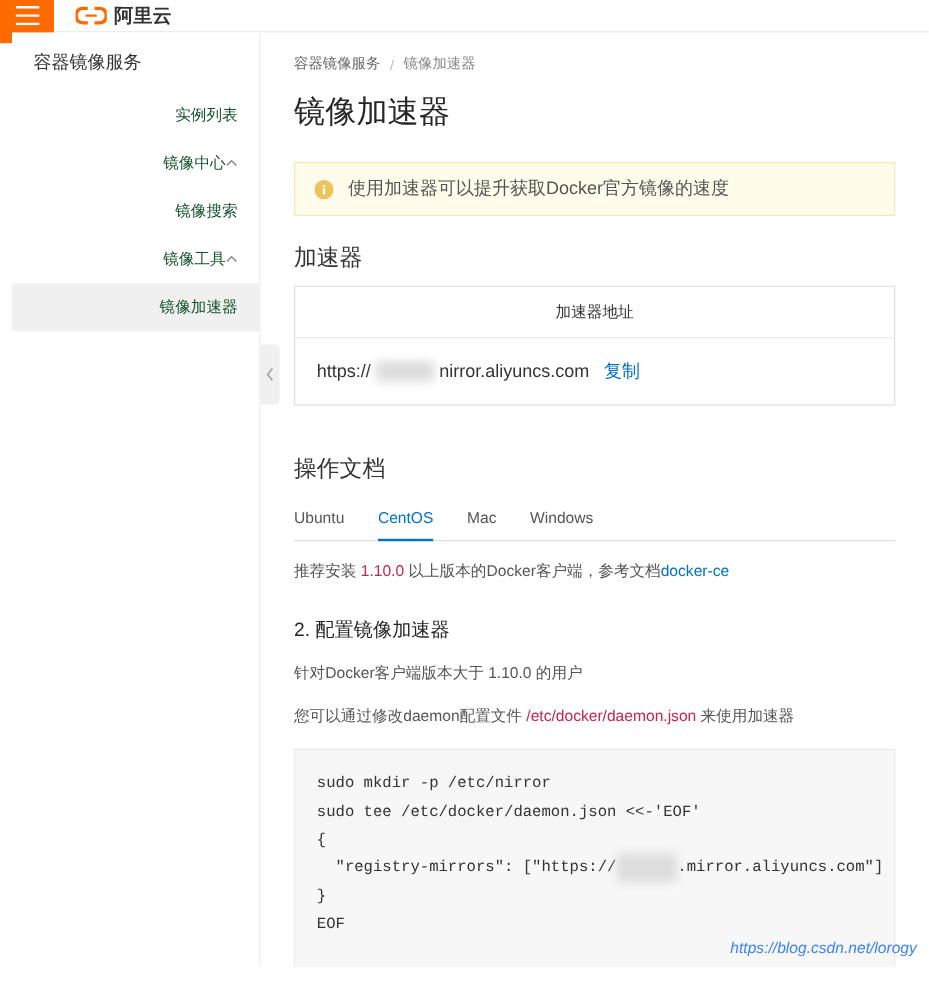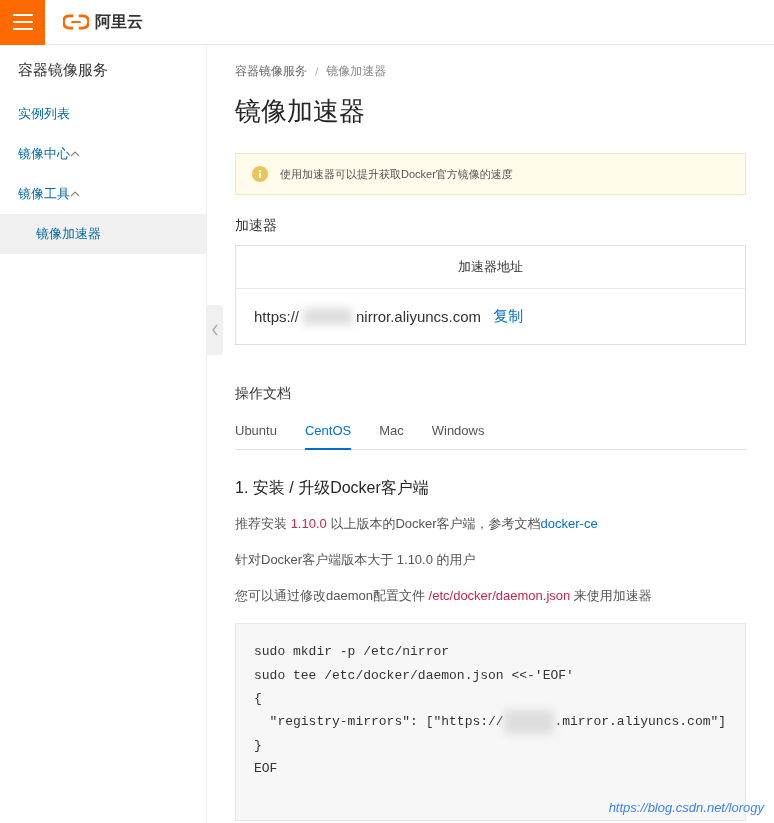--- a/index.html
+++ b/index.html
@@ -1,42 +1,42 @@
 <!DOCTYPE html>
 <html><head>
   <meta charset="utf-8">
   <style>
     * { margin: 0; padding: 0; box-sizing: border-box; }
     body { font-family: "PingFang SC", "Microsoft YaHei", sans-serif; font-size: 13px; color: #333; background: #fff; }
     
-    .header { height: 45px; display: flex; align-items: center; border-bottom: 1px solid #e8e8e8; }
+    .header { height: 27px; display: flex; align-items: center; border-bottom: 1px solid #e8e8e8; }
     .menu-btn { width: 45px; height: 45px; background: #ff6a00; display: flex; align-items: center; justify-content: center; cursor: pointer; }
     .menu-icon { width: 20px; height: 16px; }
     .logo-wrap { display: flex; align-items: center; margin-left: 18px; gap: 6px; }
     .logo-icon { width: 26px; height: 20px; }
     .logo-text { font-size: 16px; font-weight: bold; color: #333; }
     
-    .layout { display: flex; height: calc(823px - 45px); }
+    .layout { display: flex; height: calc(823px - 45px); padding-left: 10px; }
     .sidebar { width: 207px; border-right: 1px solid #eee; background: #fff; padding-top: 16px; }
     .sidebar-title { font-size: 15px; font-weight: 500; color: #333; padding: 0 18px 14px; }
-    .nav-item { display: flex; align-items: center; justify-content: flex-start; padding: 11px 18px; color: #0369a1; cursor: pointer; font-size: 13px; }
+    .nav-item { display: flex; align-items: center; justify-content: flex-end; padding: 11px 18px; color: #14532d; cursor: pointer; font-size: 13px; }
     .nav-item.sub { padding-left: 36px; }
     .nav-item.active { background: #f0f0f0; font-weight: 500; }
     .chevron { width: 10px; height: 10px; }
     
     .content { flex: 1; padding: 18px 28px; position: relative; overflow: hidden; }
     .breadcrumb { display: flex; align-items: center; gap: 8px; font-size: 12px; color: #666; }
     .breadcrumb-sep { color: #bbb; }
     .breadcrumb-current { color: #888; }
     .page-title { font-size: 26px; font-weight: 500; margin-top: 14px; color: #262626; }
     
-    .alert { margin-top: 24px; background: #fffceb; border: 1px solid #f5e8b5; padding: 12px 16px; display: flex; align-items: center; gap: 12px; font-size: 11px; color: #555; }
+    .alert { margin-top: 24px; background: #fffceb; border: 1px solid #f5e8b5; padding: 12px 16px; display: flex; align-items: center; gap: 12px; font-size: 15px; color: #555; }
     .alert-icon { width: 16px; height: 16px; flex-shrink: 0; }
     
-    .section-label { font-size: 14px; font-weight: 500; margin-top: 22px; color: #333; }
+    .section-label { font-size: 19px; font-weight: 500; margin-top: 22px; color: #333; }
     .card { border: 1px solid #e0e0e0; margin-top: 10px; }
     .card-head { padding: 12px 18px; border-bottom: 1px solid #e8e8e8; font-size: 13px; color: #333; text-align: center; }
     .card-body { padding: 18px; font-size: 15px; color: #333; display: flex; align-items: center; gap: 4px; }
     .blur { filter: blur(4px); background: #ddd; color: transparent; border-radius: 3px; display: inline-block; padding: 0 2px; }
     .link { color: #0070cc; cursor: pointer; }
     
     .tabs { display: flex; border-bottom: 1px solid #e0e0e0; margin-top: 10px; gap: 28px; }
     .tab { padding: 10px 0; font-size: 13px; color: #555; cursor: pointer; }
     .tab.active { color: #0070cc; border-bottom: 2px solid #0070cc; margin-bottom: -1px; }
     
@@ -70,20 +70,23 @@
   <div class="sidebar">
     <div class="sidebar-title">容器镜像服务</div>
     <div class="nav-item">
       <span>实例列表</span>
     </div>
     <div class="nav-item">
       <span>镜像中心</span>
       <svg class="chevron" viewBox="0 0 10 10">
           <path d="M1 7 L5 3 L9 7" stroke="#888" stroke-width="1.2" fill="none"></path>
         </svg>
+    </div>
+    <div class="nav-item sub">
+      <span>镜像搜索</span>
     </div>
     <div class="nav-item">
       <span>镜像工具</span>
       <svg class="chevron" viewBox="0 0 10 10">
           <path d="M1 7 L5 3 L9 7" stroke="#888" stroke-width="1.2" fill="none"></path>
         </svg>
     </div>
     <div class="nav-item sub active">
       <span>镜像加速器</span>
     </div>
@@ -123,25 +126,25 @@
     </div>
 
     <div class="section-label" style="margin-top:40px">操作文档</div>
     <div class="tabs">
       <div class="tab">Ubuntu</div>
       <div class="tab active">CentOS</div>
       <div class="tab">Mac</div>
       <div class="tab">Windows</div>
     </div>
 
-    <div class="step-title">1. 安装 / 升级Docker客户端</div>
     <div class="para">
       <span>推荐安装 </span><span class="code-red">1.10.0</span><span> 以上版本的Docker客户端，参考文档</span><span class="link">docker-ce</span>
     </div>
 
+    <div class="step-title">2. 配置镜像加速器</div>
     <div class="para">针对Docker客户端版本大于 1.10.0 的用户</div>
     <div class="para">
       <span>您可以通过修改daemon配置文件 </span><span class="code-red">/etc/docker/daemon.json</span><span> 来使用加速器</span>
     </div>
 
     <div class="codeblock"><span>sudo mkdir -p /etc/nirror</span>
 <span>sudo tee /etc/docker/daemon.json &lt;&lt;-'EOF'</span>
 <span>{</span>
 <span>  "registry-mirrors": ["https://</span><span class="blur">xxxxxx</span><span>.mirror.aliyuncs.com"]</span>
 <span>}</span>

